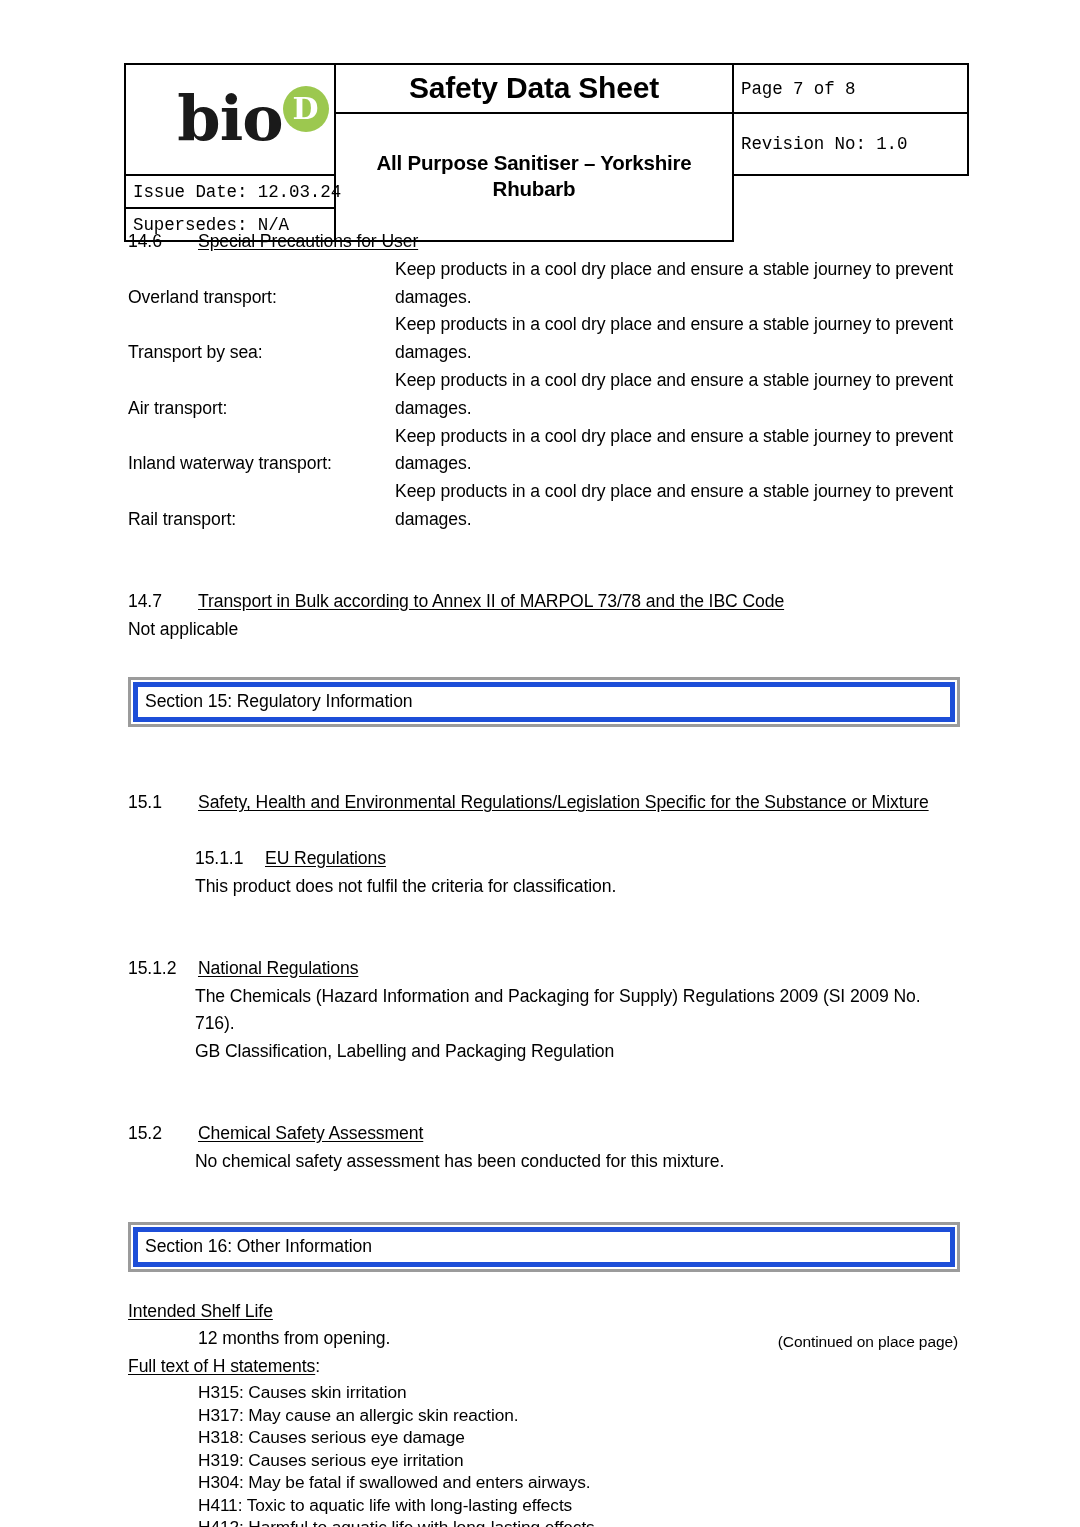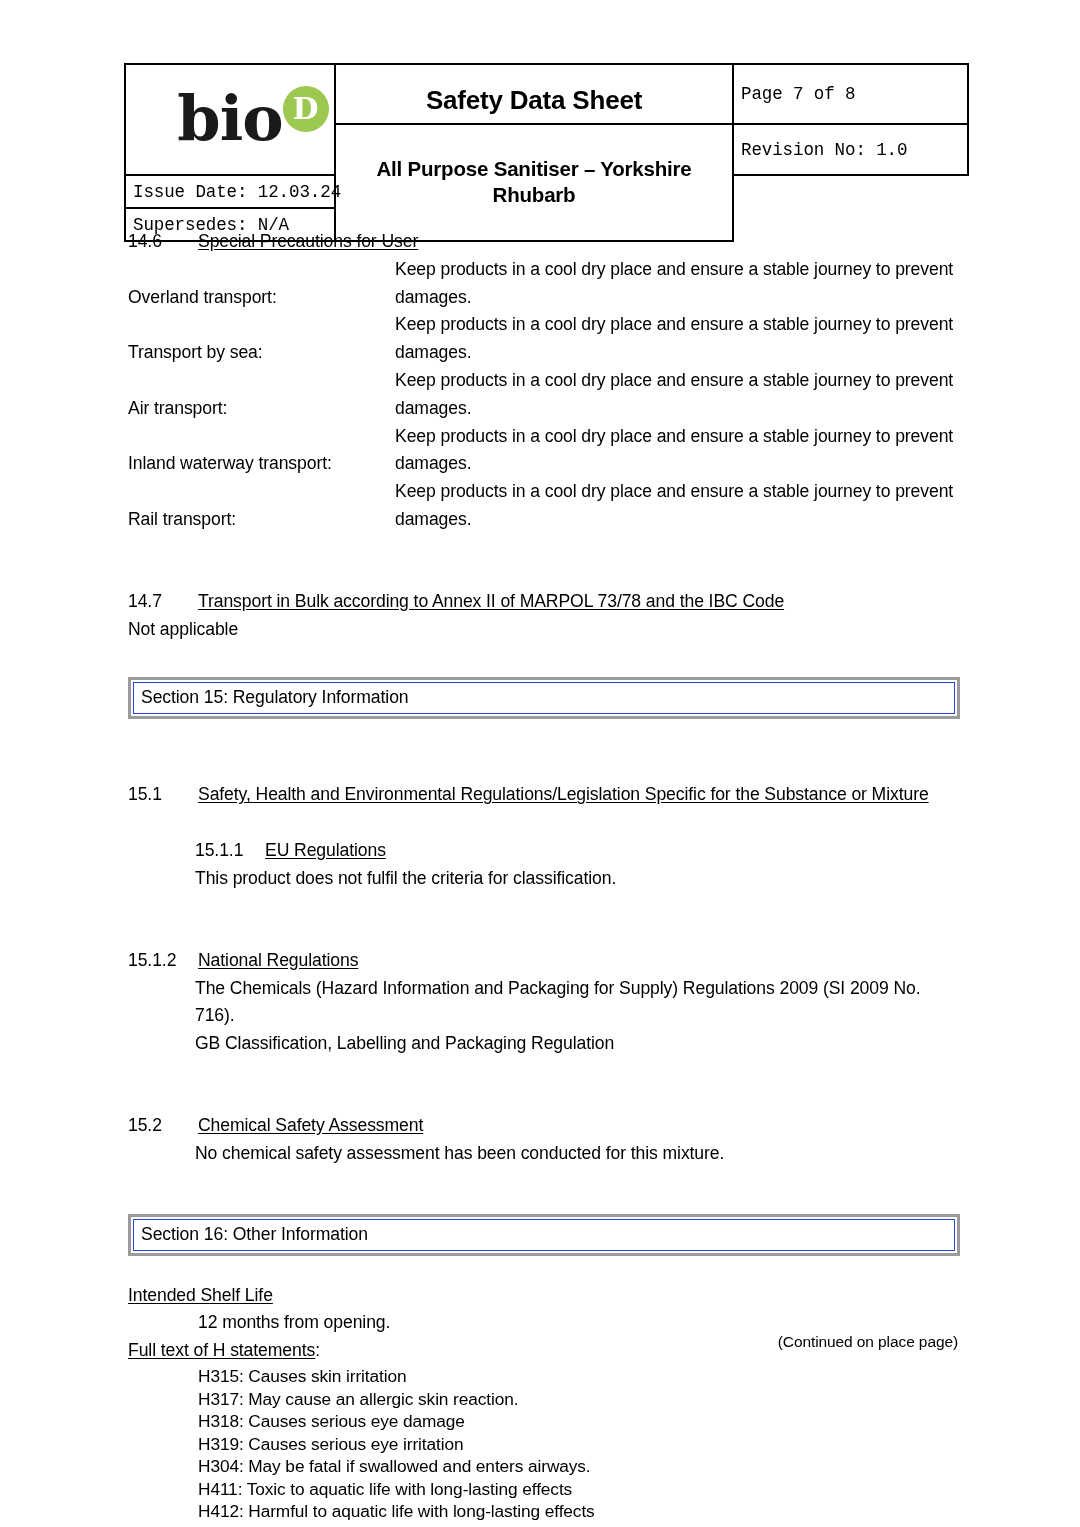--- a/index.html
+++ b/index.html
@@ -80,24 +80,24 @@
     background: #9CC84F;
     color: #ffffff;
     font-family: "DejaVu Serif", serif;
     font-weight: bold;
     font-size: 30px;
     line-height: 46px;
     text-align: center;
   }
 
   .sds-title {
-    font-size: 26px;
+    font-size: 30px;
     font-weight: bold;
     letter-spacing: -0.2px;
-    padding: 20px 4px 7px 4px;
+    padding: 6px 4px 7px 4px;
   }
   .prod-title {
     font-size: 20.5px;
     font-weight: bold;
     line-height: 1.25;
     padding: 4px 10px 6px 10px;
     letter-spacing: -0.2px;
   }
   .meta-text {
     font-size: 17.5px;
@@ -154,21 +154,21 @@
   
   .section-bar {
     position: relative;
     width: 832px;
     box-sizing: border-box;
     border: 3px solid #9b9b9b;
     background: #ffffff;
     padding: 2px;
   }
   .section-bar-inner {
-    border: 1px solid #1d4ed8;
+    border: 5px solid #1d4ed8;
     padding: 3px 0 4px 7px;
     font-size: 17.6px;
     line-height: 23px;
     letter-spacing: -0.1px;
   }
 
   
   .hlist {
     margin-left: 70px;
     line-height: 22.6px;

